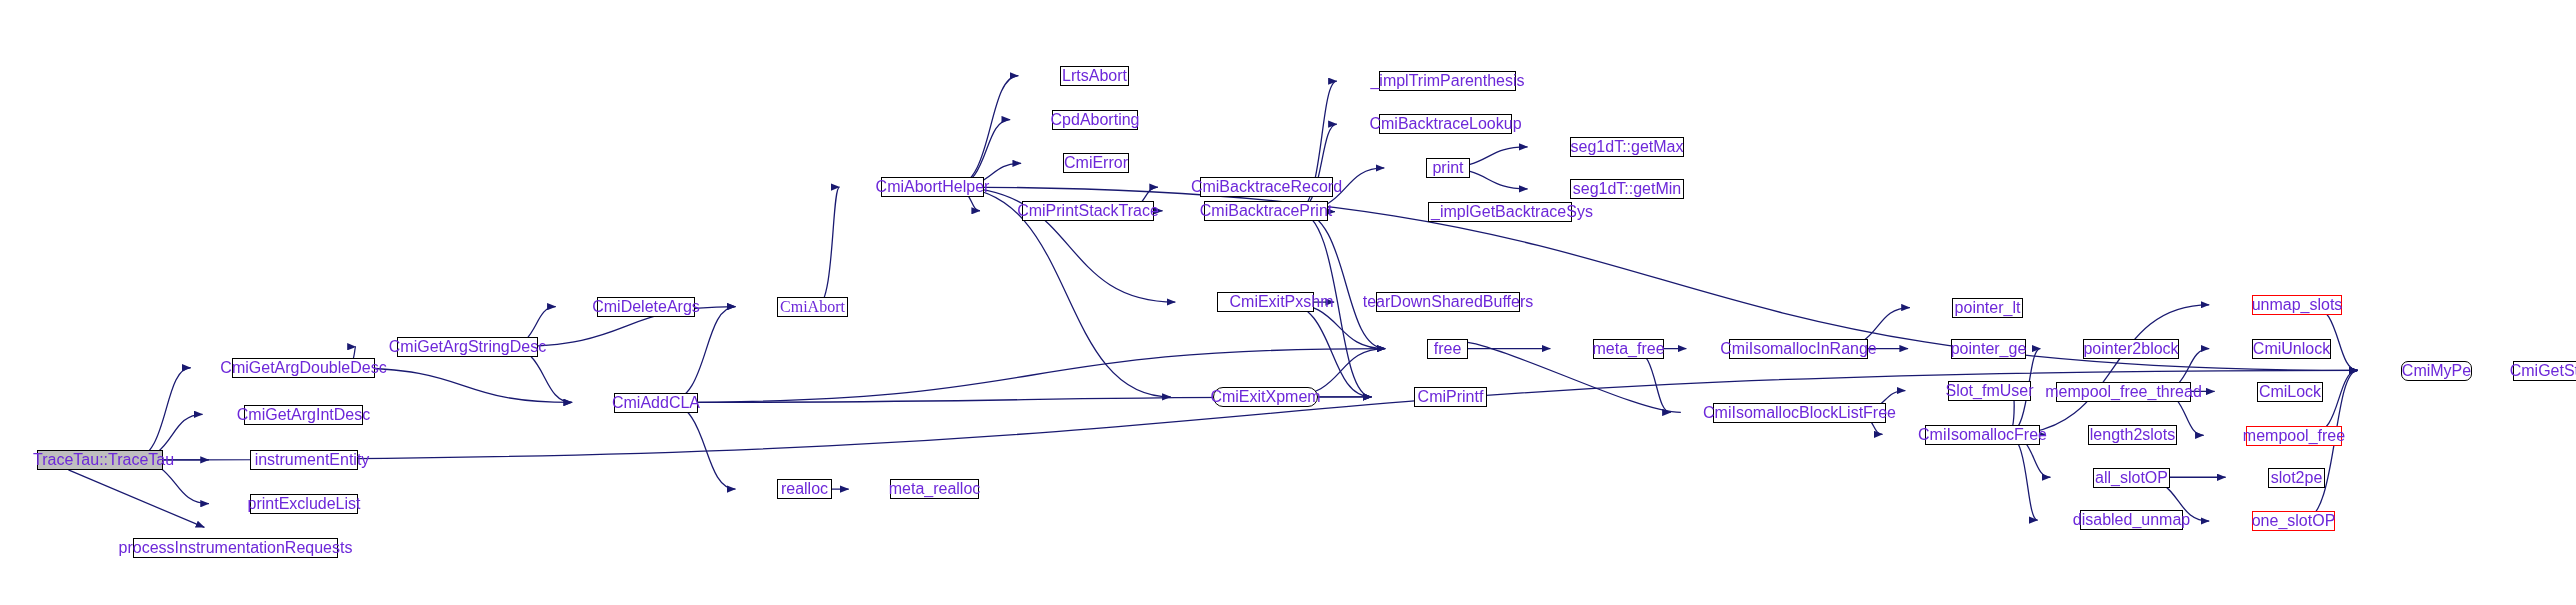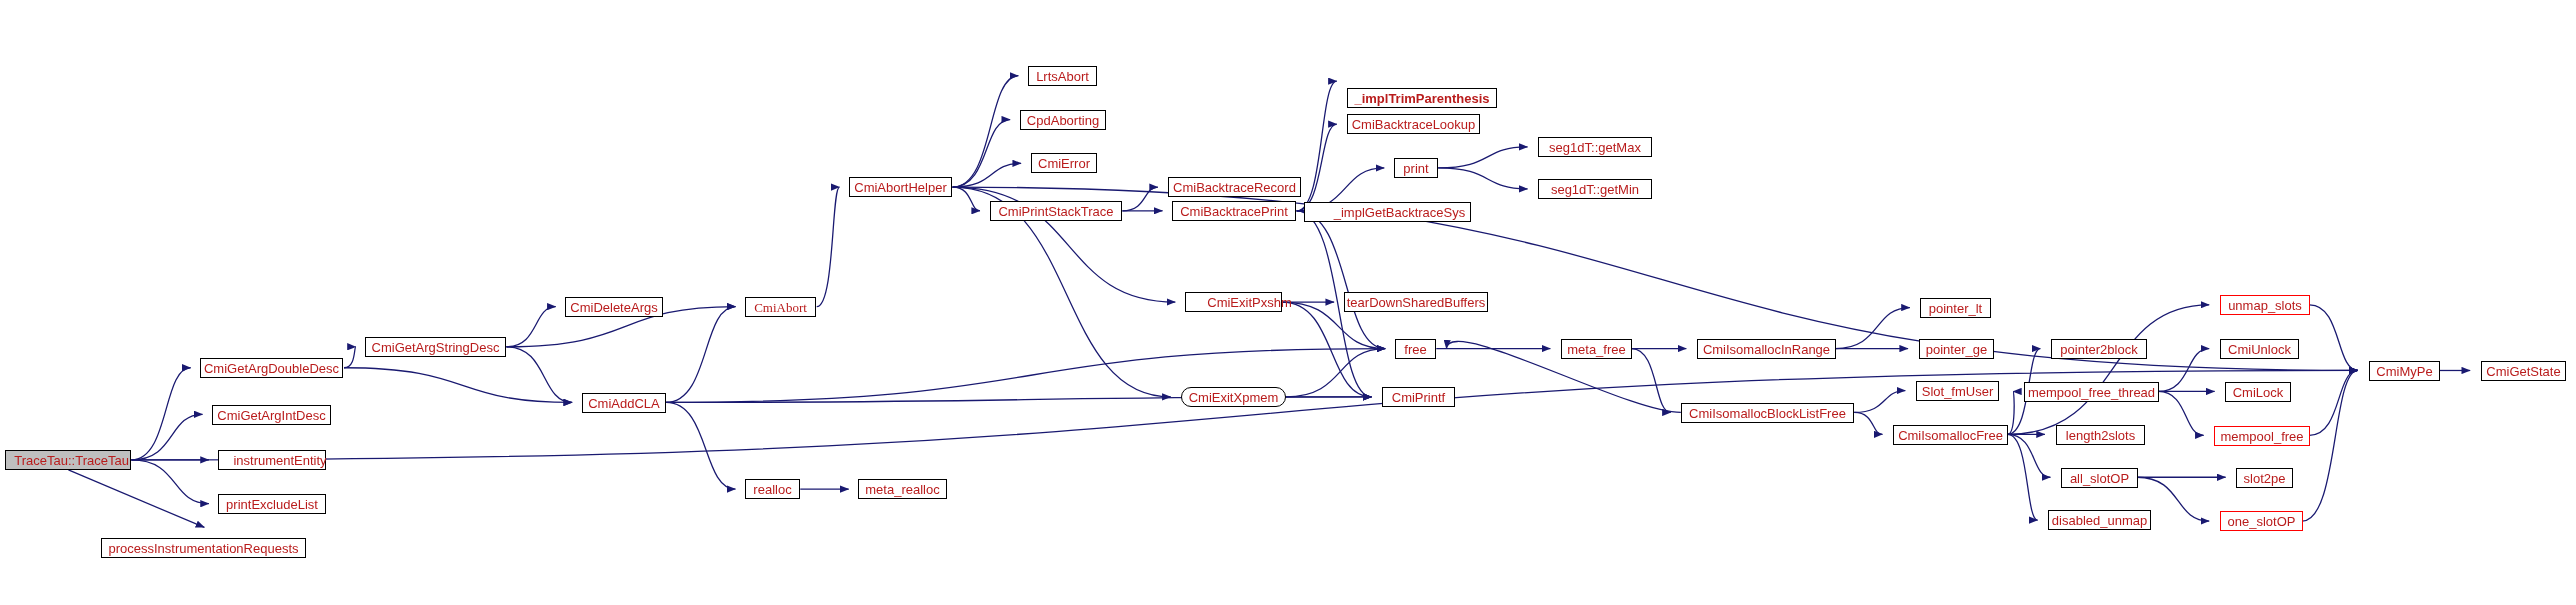--- a/index.html
+++ b/index.html
@@ -10,29 +10,30 @@
     background:#ffffff;
     font-family:"Liberation Sans", sans-serif;
     overflow:hidden;
   }
   #edge-layer{position:absolute;left:0;top:0;width:2576px;height:605px;}
   .node{
     position:absolute;
     box-sizing:border-box;
     border:0.9px solid #000000;
     background:#ffffff;
-    color:#b91c1c;
-    font-size:13px;
+    color:#6d28d9;
+    font-size:16px;
     line-height:1;
     display:flex;
     align-items:center;
     justify-content:center;
     white-space:nowrap;
     letter-spacing:0px;
     z-index:5;
+    margin-left:32px;
   }
   .node.root{background:#bfbfbf;border-color:#000000;padding-left:8px;}
   .node.hot{border:1.8px solid #ff0000;}
 </style>
 </head>
 <body>
 
 <div id="canvas">
   <svg id="edge-layer" xmlns="http://www.w3.org/2000/svg" viewBox="0 0 2821 663">
     <defs>
@@ -118,24 +119,24 @@
       <div class="node" style="left: 745px; top: 479px; width: 55px; height: 20px;">realloc</div>
       <div class="node" style="left: 858px; top: 479px; width: 89px; height: 20px;">meta_realloc</div>
       <div class="node" style="left: 745px; top: 297px; width: 71px; height: 20px; font-family: Liberation Serif, serif;">CmiAbort</div>
       <div class="node" style="left: 849px; top: 177px; width: 103px; height: 20px;">CmiAbortHelper</div>
       <div class="node" style="left: 1028px; top: 66px; width: 69px; height: 20px;">LrtsAbort</div>
       <div class="node" style="left: 1020px; top: 110px; width: 86px; height: 20px;">CpdAborting</div>
       <div class="node" style="left: 1031px; top: 153px; width: 66px; height: 20px;">CmiError</div>
       <div class="node" style="left: 990px; top: 201px; width: 132px; height: 20px;">CmiPrintStackTrace</div>
       <div class="node" style="left: 1168px; top: 177px; width: 133px; height: 20px;">CmiBacktraceRecord</div>
       <div class="node" style="left: 1172px; top: 201px; width: 124px; height: 20px;">CmiBacktracePrint</div>
-      <div class="node" style="left: 1347px; top: 88px; width: 150px; height: 20px; font-weight: bold;">_implTrimParenthesis</div>
+      <div class="node" style="left: 1347px; top: 71px; width: 137px; height: 20px;">_implTrimParenthesis</div>
       <div class="node" style="left: 1347px; top: 114px; width: 133px; height: 20px;">CmiBacktraceLookup</div>
       <div class="node" style="left: 1394px; top: 158px; width: 44px; height: 20px;">print</div>
-      <div class="node" style="left: 1304px; top: 202px; width: 167px; height: 20px; padding-left: 24px;">_implGetBacktraceSys</div>
+      <div class="node" style="left: 1396px; top: 202px; width: 144px; height: 20px; padding-left: 24px;">_implGetBacktraceSys</div>
       <div class="node" style="left: 1538px; top: 137px; width: 114px; height: 20px;">seg1dT::getMax</div>
       <div class="node" style="left: 1538px; top: 179px; width: 114px; height: 20px;">seg1dT::getMin</div>
       <div class="node" style="left: 1185px; top: 292px; width: 97px; height: 20px; padding-left: 32px;">CmiExitPxshm</div>
       <div class="node" style="left: 1344px; top: 292px; width: 144px; height: 20px;">tearDownSharedBuffers</div>
       <div class="node" style="left: 1395px; top: 339px; width: 41px; height: 20px;">free</div>
       <div class="node" style="left: 1181px; top: 387px; width: 105px; height: 20px; border-radius: 10px;">CmiExitXpmem</div>
       <div class="node" style="left: 1382px; top: 387px; width: 73px; height: 20px;">CmiPrintf</div>
       <div class="node" style="left: 1561px; top: 339px; width: 71px; height: 20px;">meta_free</div>
       <div class="node" style="left: 1697px; top: 339px; width: 139px; height: 20px;">CmiIsomallocInRange</div>
       <div class="node" style="left: 1920px; top: 298px; width: 71px; height: 20px;">pointer_lt</div>
@@ -147,17 +148,17 @@
       <div class="node" style="left: 2024px; top: 382px; width: 135px; height: 20px;">mempool_free_thread</div>
       <div class="node" style="left: 2056px; top: 425px; width: 89px; height: 20px;">length2slots</div>
       <div class="node" style="left: 2061px; top: 468px; width: 77px; height: 20px;">all_slotOP</div>
       <div class="node" style="left: 2048px; top: 510px; width: 103px; height: 20px;">disabled_unmap</div>
       <div class="node hot" style="left: 2220px; top: 295px; width: 90px; height: 20px;">unmap_slots</div>
       <div class="node" style="left: 2220px; top: 339px; width: 79px; height: 20px;">CmiUnlock</div>
       <div class="node" style="left: 2225px; top: 382px; width: 66px; height: 20px;">CmiLock</div>
       <div class="node hot" style="left: 2214px; top: 426px; width: 96px; height: 20px;">mempool_free</div>
       <div class="node" style="left: 2236px; top: 468px; width: 57px; height: 20px;">slot2pe</div>
       <div class="node hot" style="left: 2220px; top: 511px; width: 83px; height: 20px;">one_slotOP</div>
-      <div class="node" style="left: 2369px; top: 361px; width: 71px; height: 20px;">CmiMyPe</div>
+      <div class="node" style="left: 2369px; top: 361px; width: 71px; height: 20px; border-radius: 7px;">CmiMyPe</div>
       <div class="node" style="left: 2481px; top: 361px; width: 85px; height: 20px;">CmiGetState</div>
     </div>
 </div>
 
 
 </body></html>

